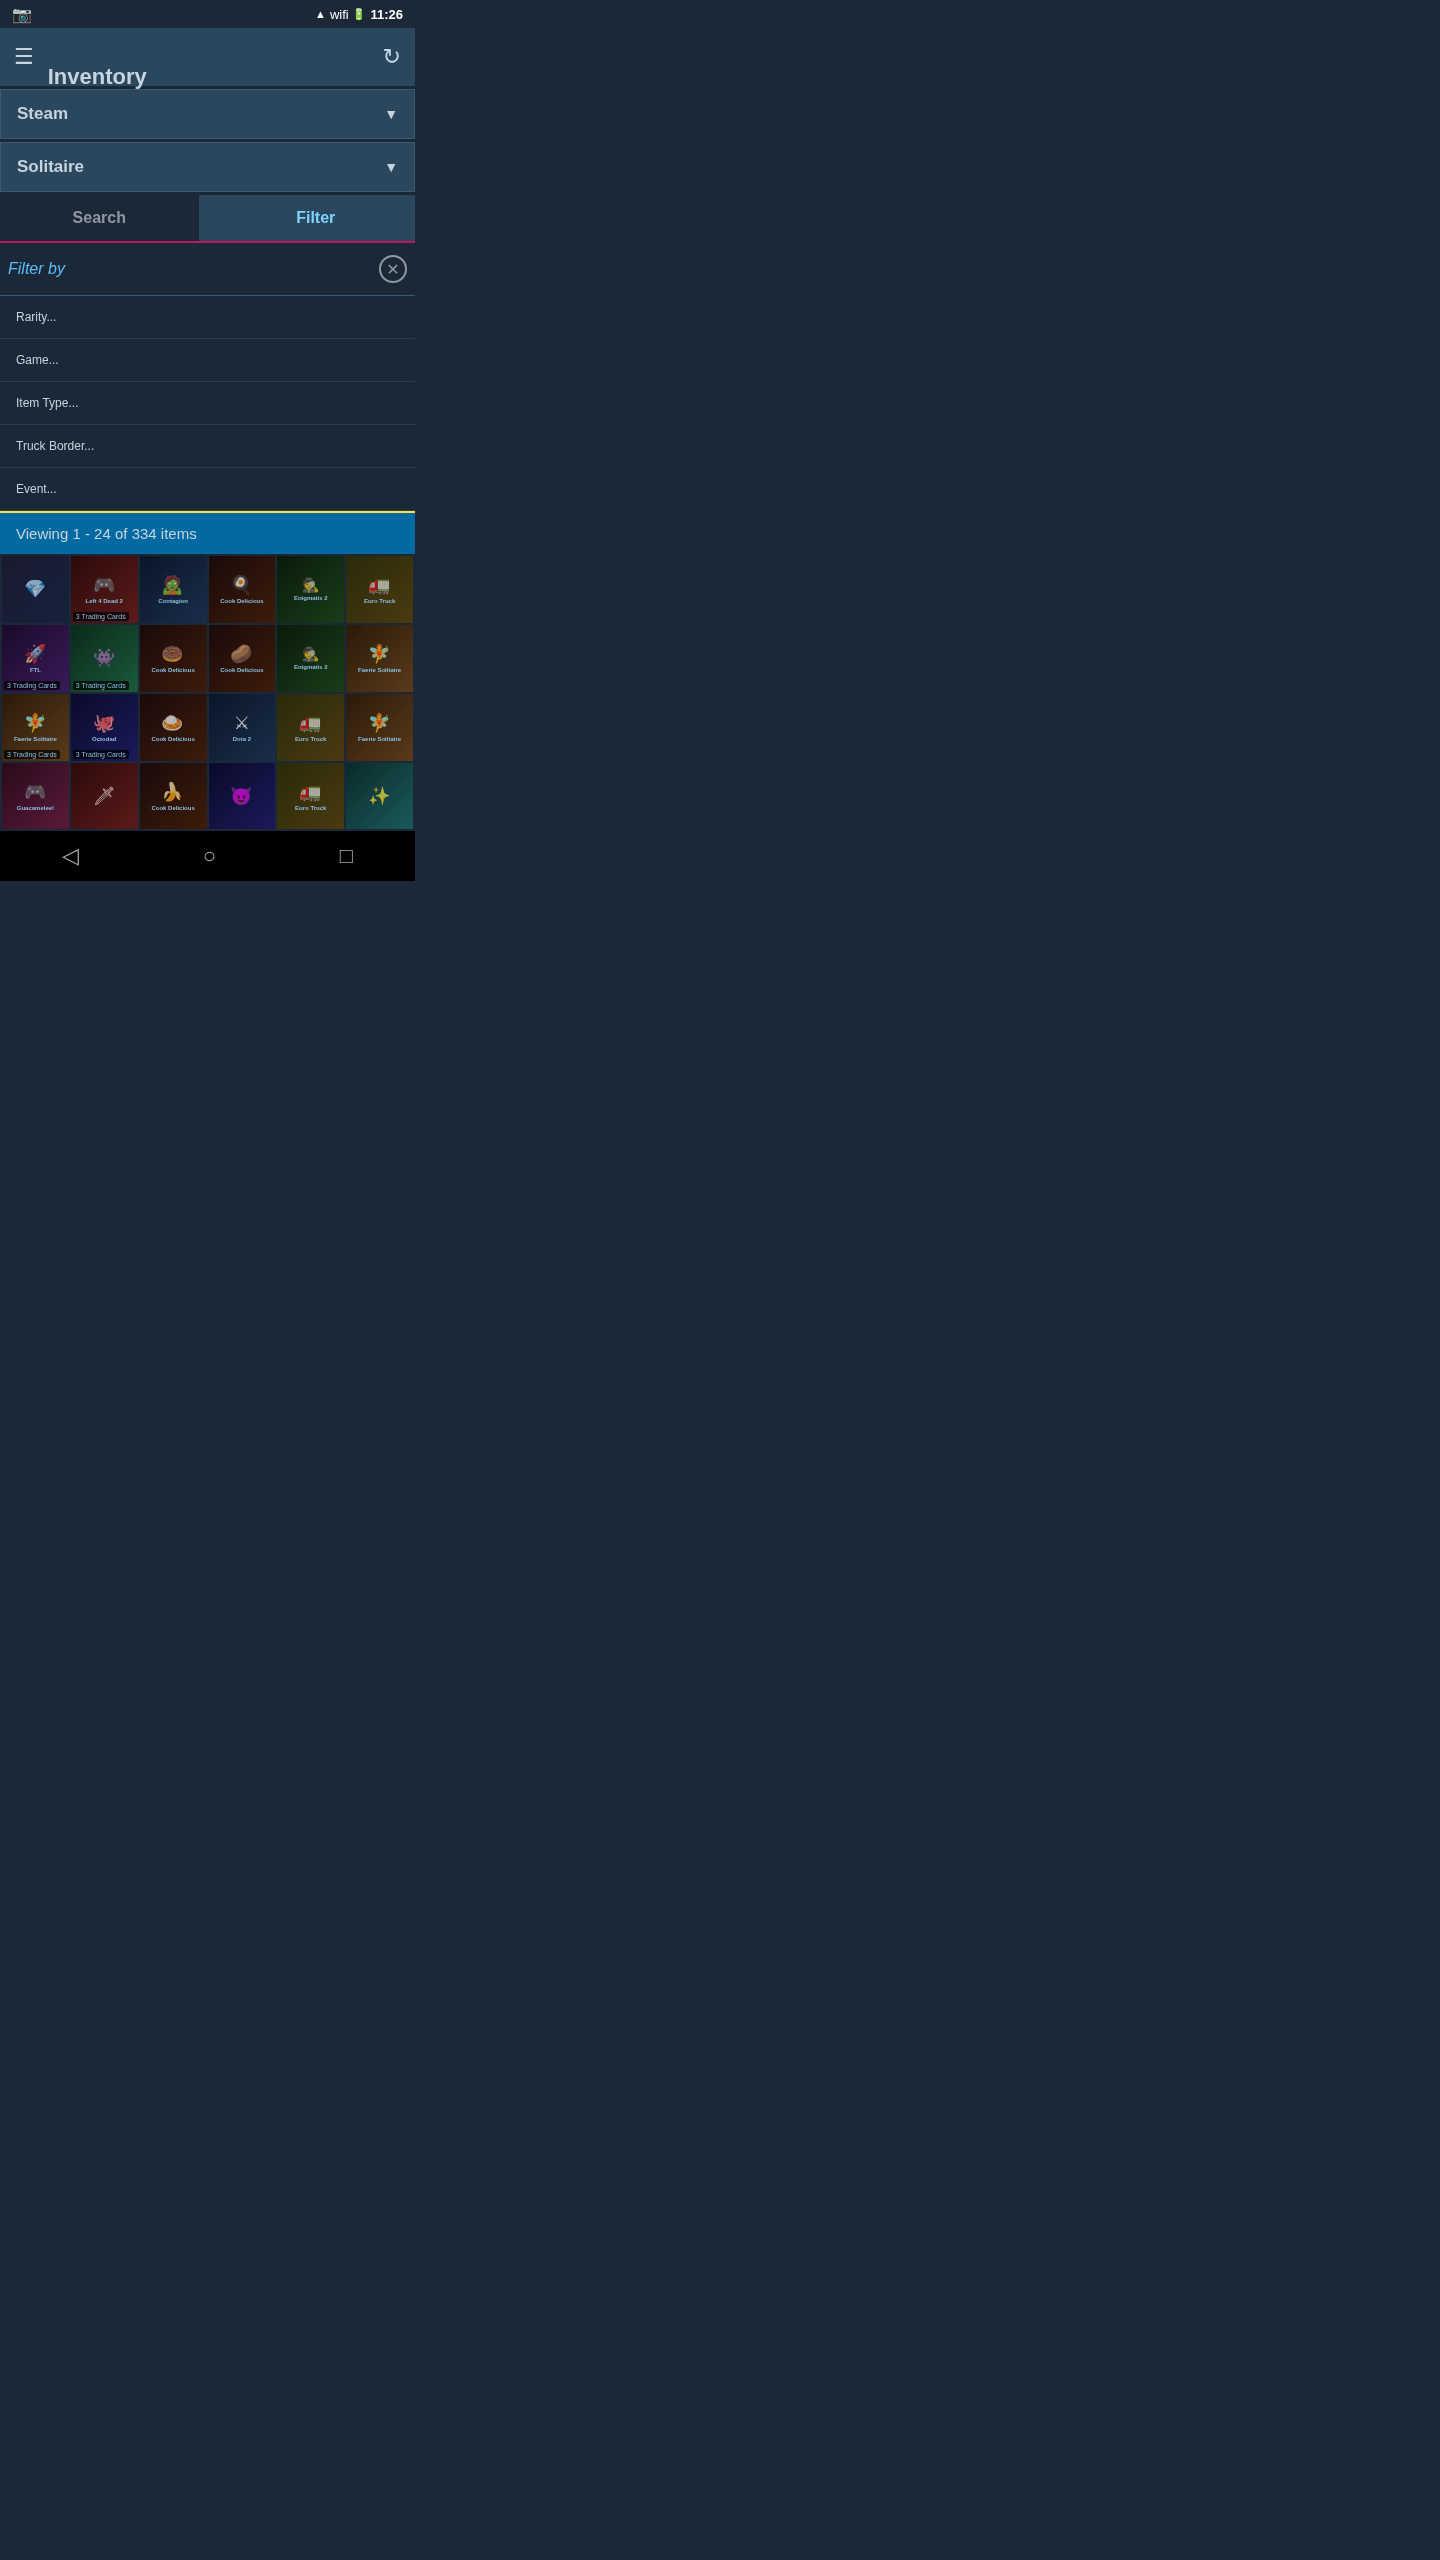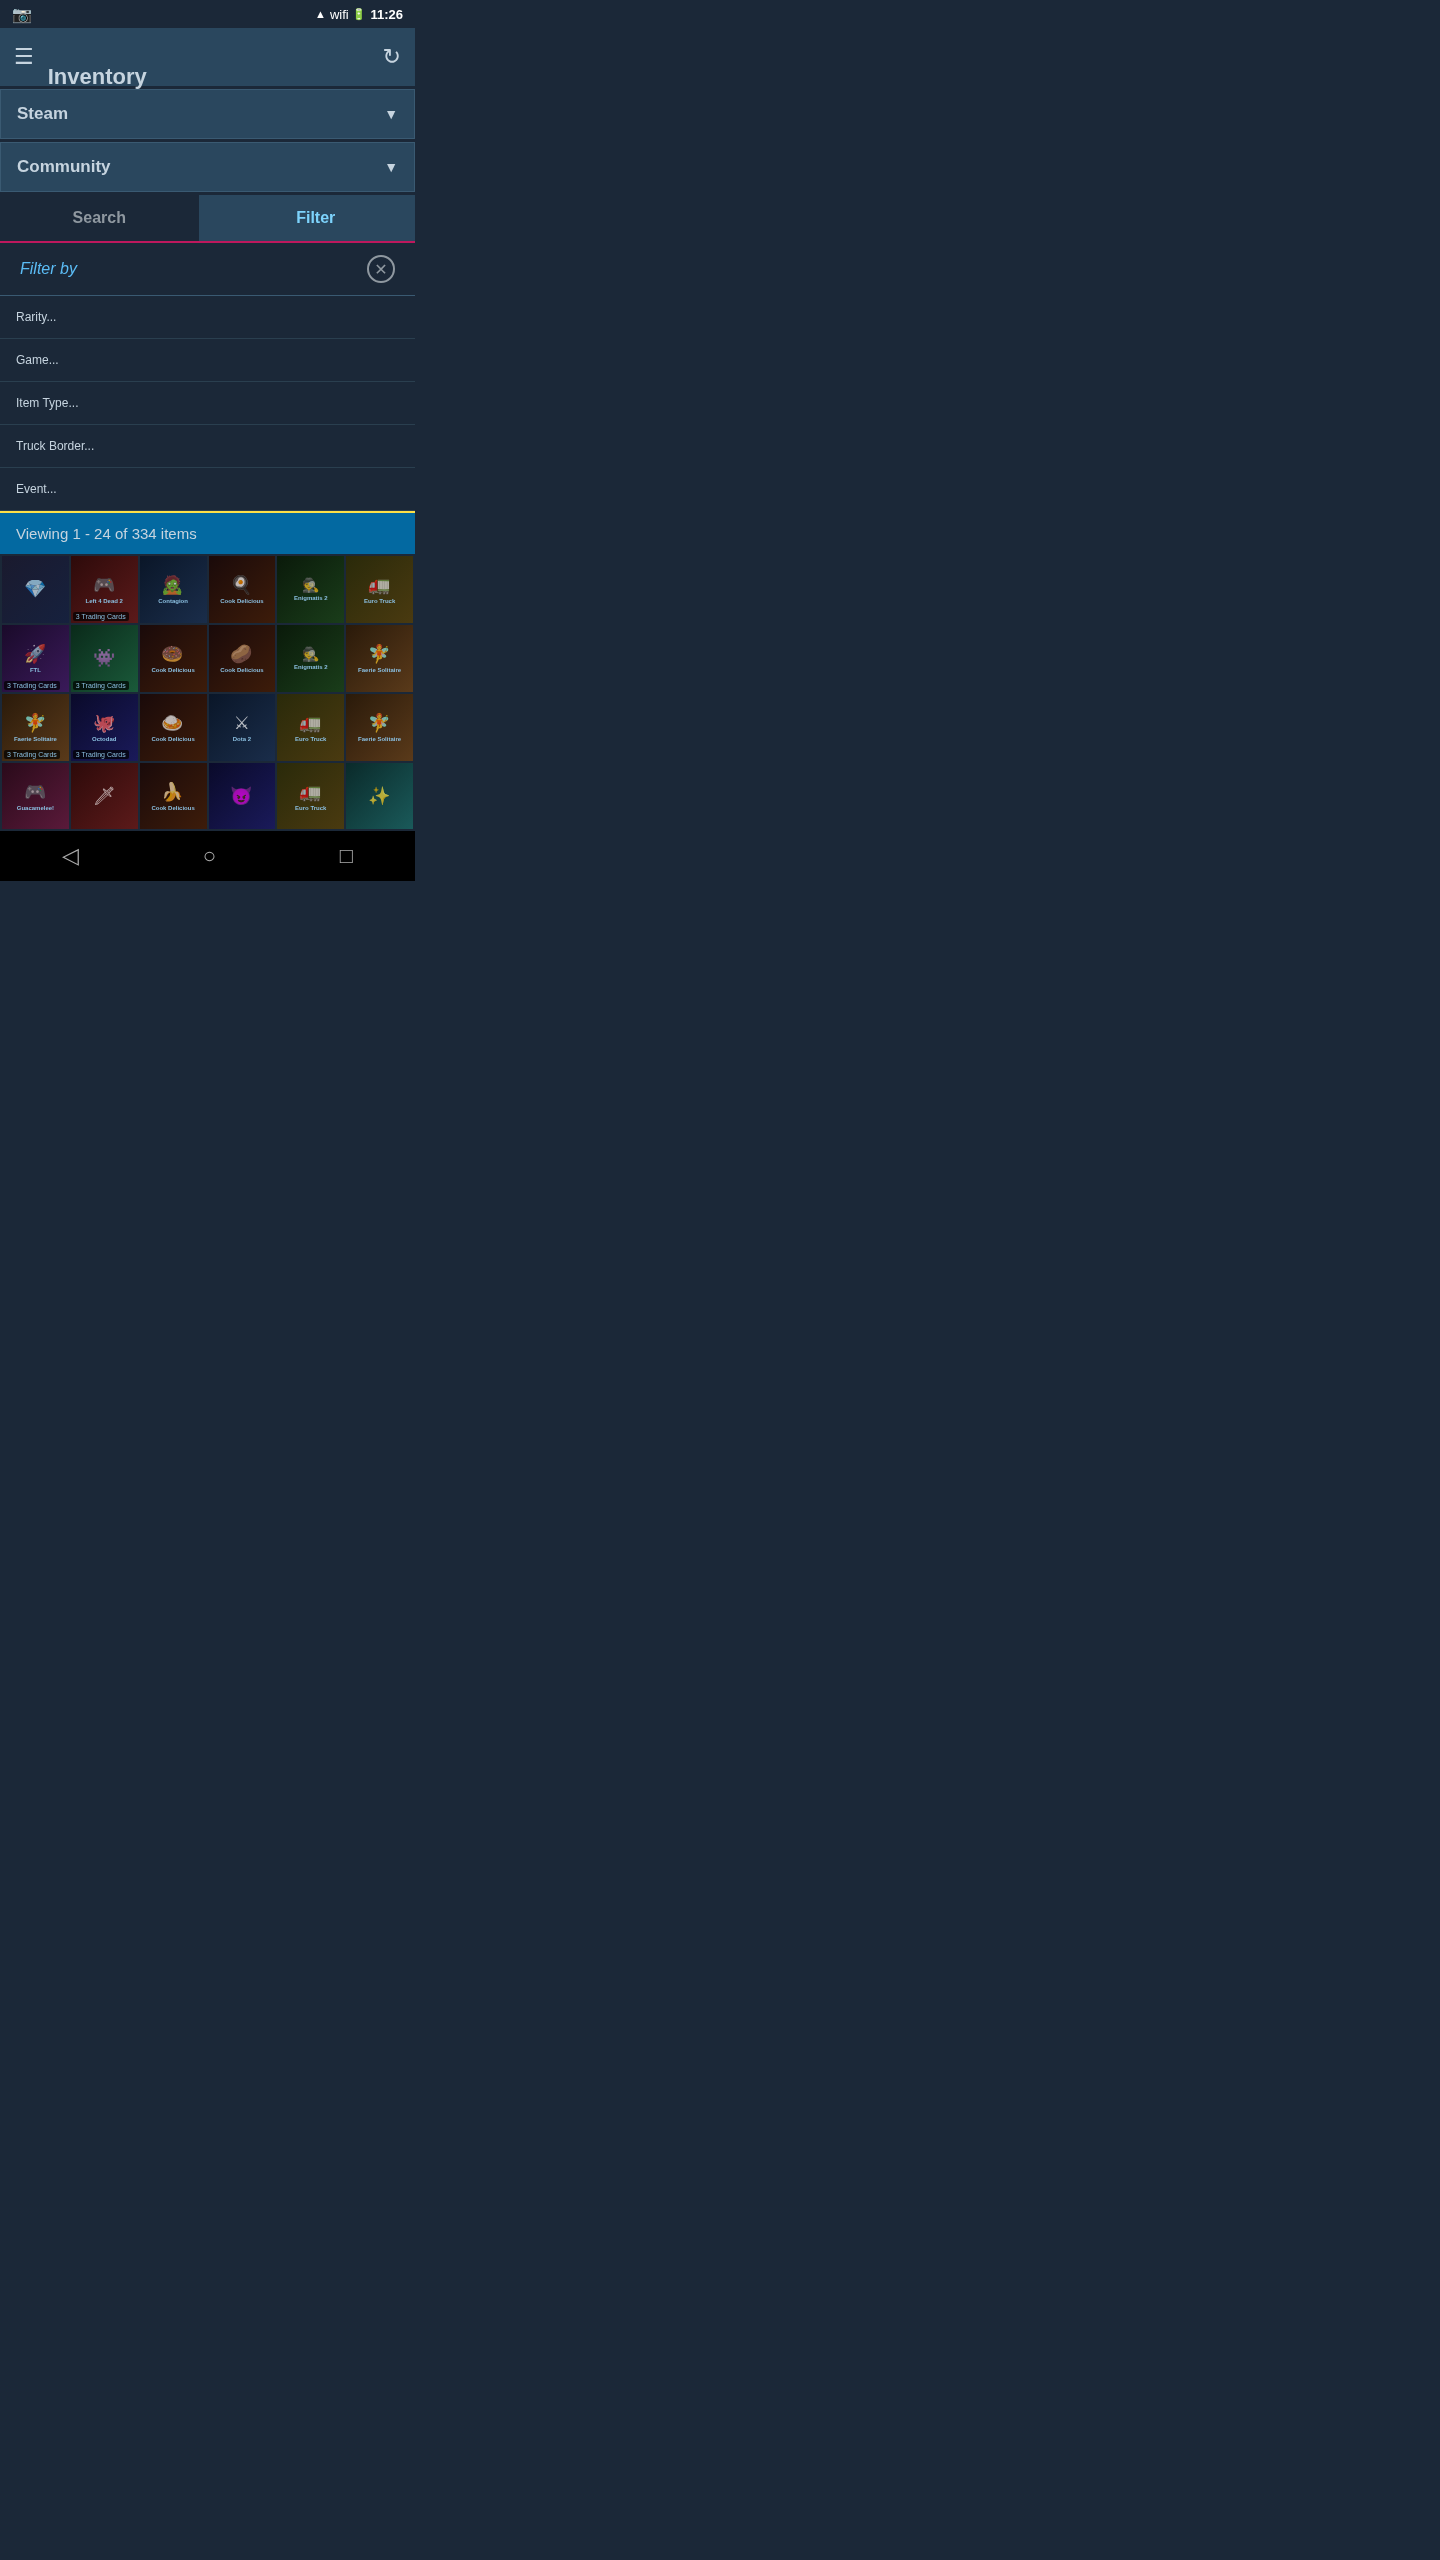--- a/index.html
+++ b/index.html
@@ -125,21 +125,21 @@
     .tab-btn.inactive {
       background-color: #1b2838;
       color: #8f98a0;
     }
 
     
     .filter-by-row {
       display: flex;
       justify-content: space-between;
       align-items: center;
-      padding: 12px 20px;
+      padding: 12px 8px;
       background-color: #1b2838;
       border-bottom: 1px solid #3a5a72;
     }
 
     .filter-by-label {
       font-size: 16px;
       color: #5bbcf5;
       font-style: italic;
     }
 
@@ -276,21 +276,21 @@
   <span class="top-title">Inventory</span>
   <span class="refresh-icon">↻</span>
 </div>
 
 <div class="dropdown">
   <span class="dropdown-label">Steam</span>
   <span class="dropdown-arrow">▼</span>
 </div>
 
 <div class="dropdown">
-  <span class="dropdown-label">Community</span>
+  <span class="dropdown-label">Solitaire</span>
   <span class="dropdown-arrow">▼</span>
 </div>
 
 <div class="tab-row">
   <button class="tab-btn inactive">Search</button>
   <button class="tab-btn active">Filter</button>
 </div>
 
 <div class="filter-by-row">
   <span class="filter-by-label">Filter by</span>

